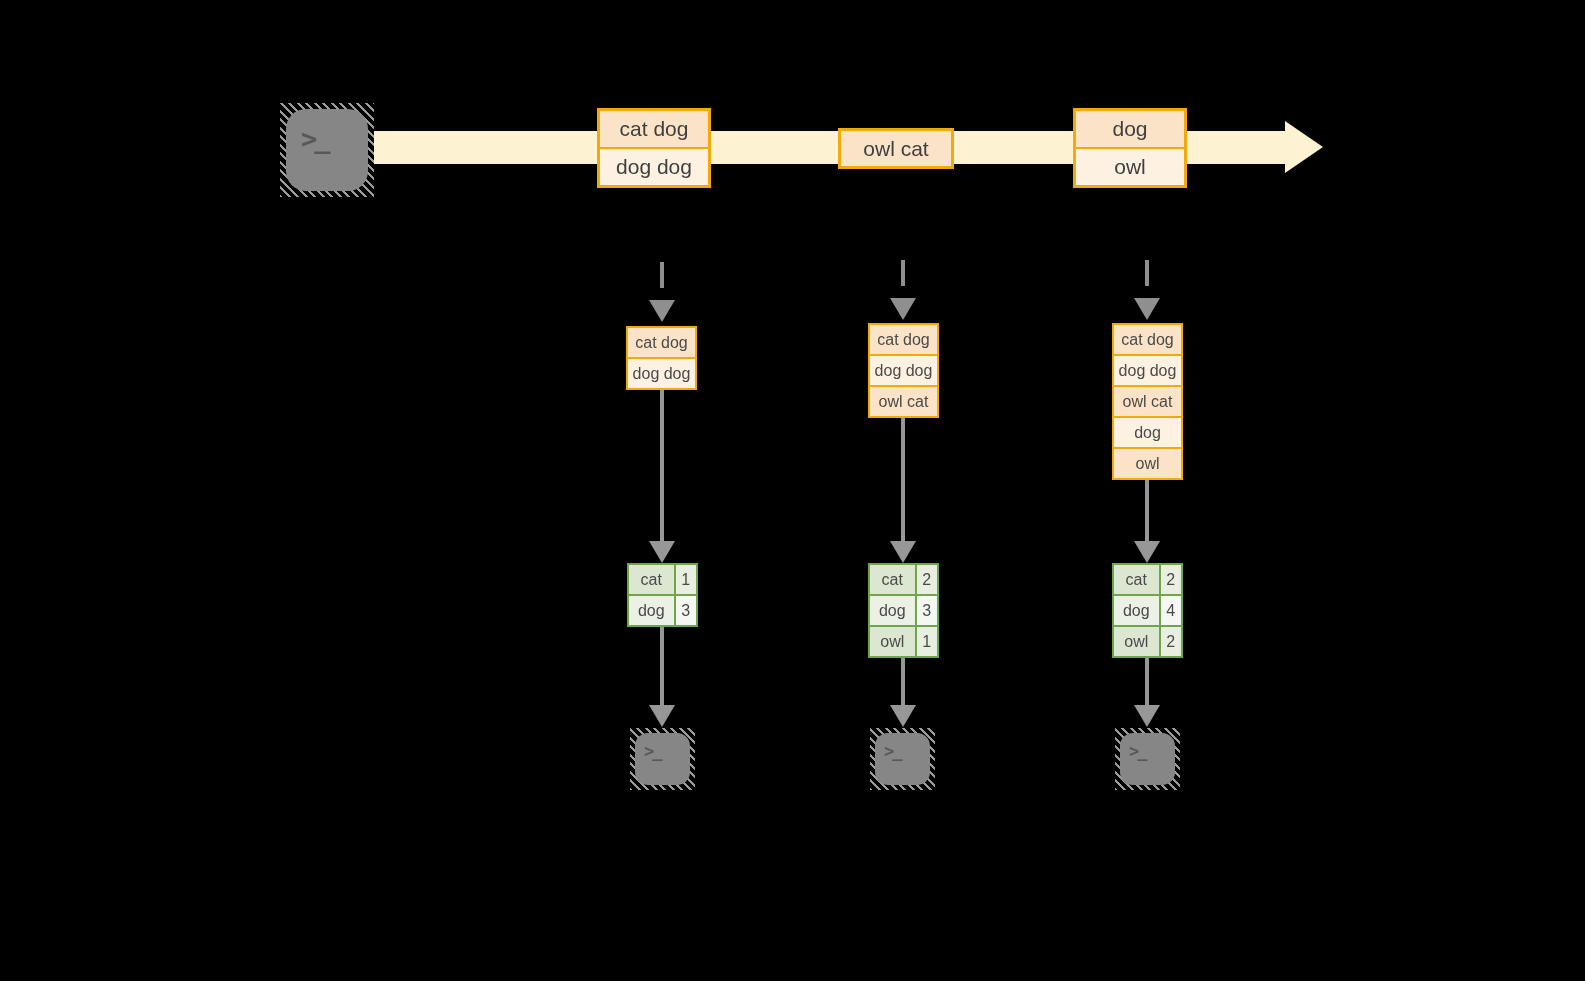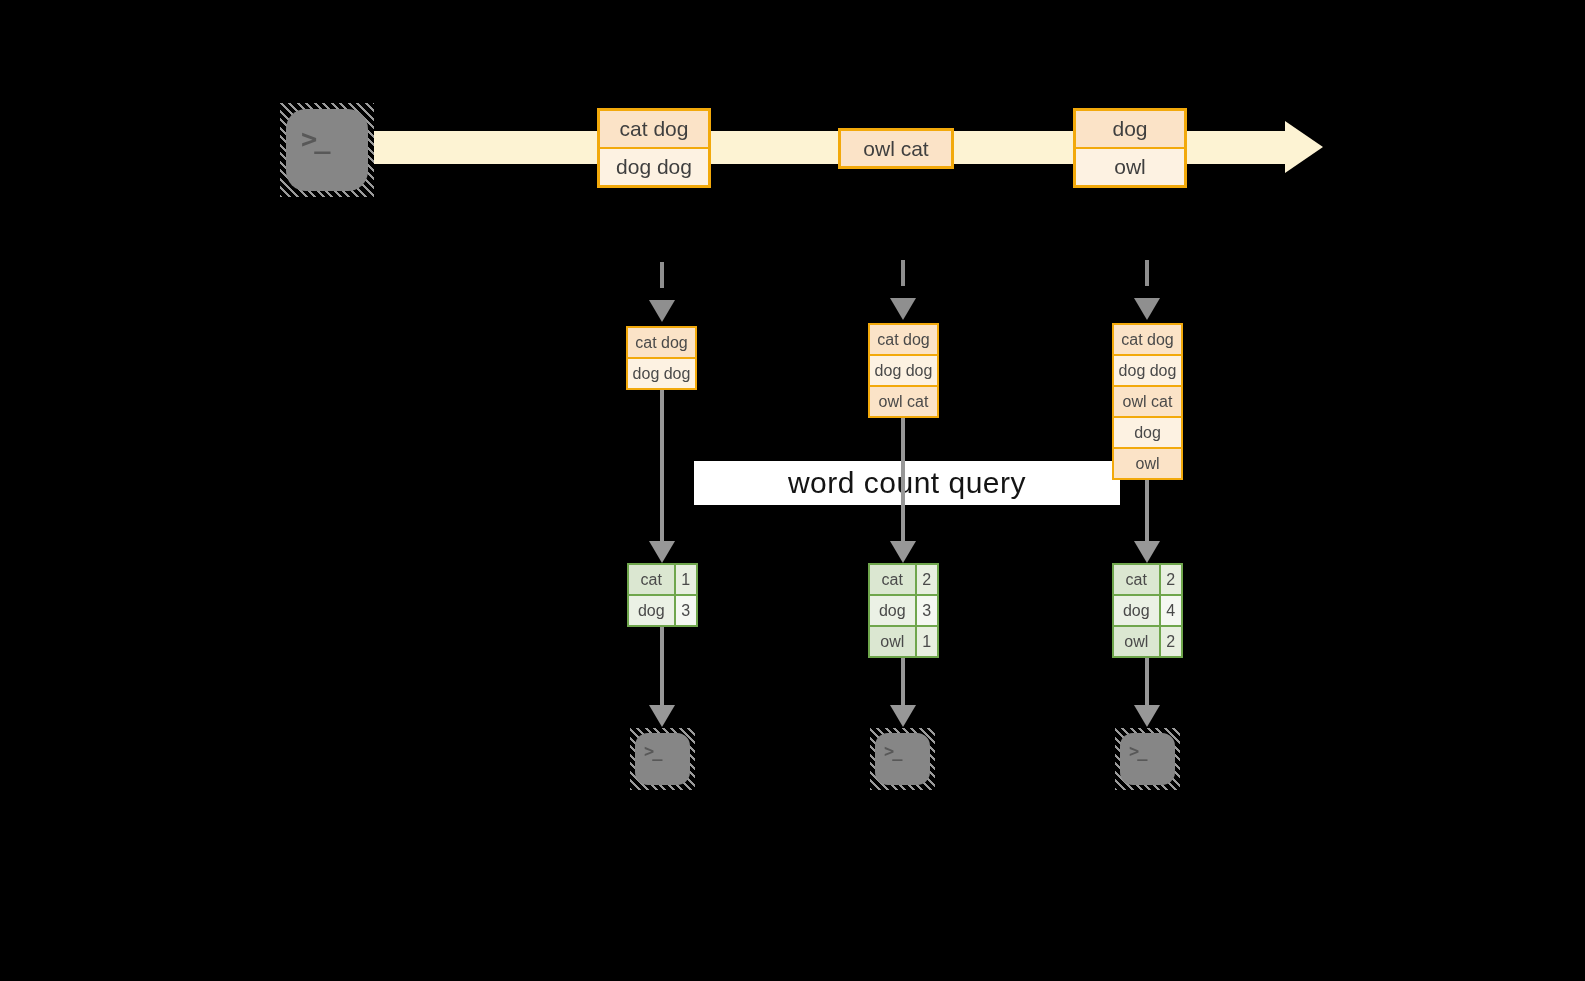--- a/index.html
+++ b/index.html
@@ -92,23 +92,20 @@
     <div class="scell">owl cat</div>
   </div>
   <div class="buffer-stack" style="left:1112px;top:323px;">
     <div class="scell">cat dog</div>
     <div class="scell">dog dog</div>
     <div class="scell">owl cat</div>
     <div class="scell">dog</div>
     <div class="scell">owl</div>
   </div>
 
-  <div class="query-band">
-    <span>word count query</span>
-  </div>
 
   <div class="vline" style="left:662px;top:390px;height:155px;"></div>
   <div class="head-down" style="left:662px;top:541px;"></div>
   <div class="vline" style="left:903px;top:418px;height:127px;"></div>
   <div class="head-down" style="left:903px;top:541px;"></div>
   <div class="vline" style="left:1147px;top:480px;height:65px;"></div>
   <div class="head-down" style="left:1147px;top:541px;"></div>
 
   <div class="count-table" style="left:627px;top:563px;">
     <div class="row">

